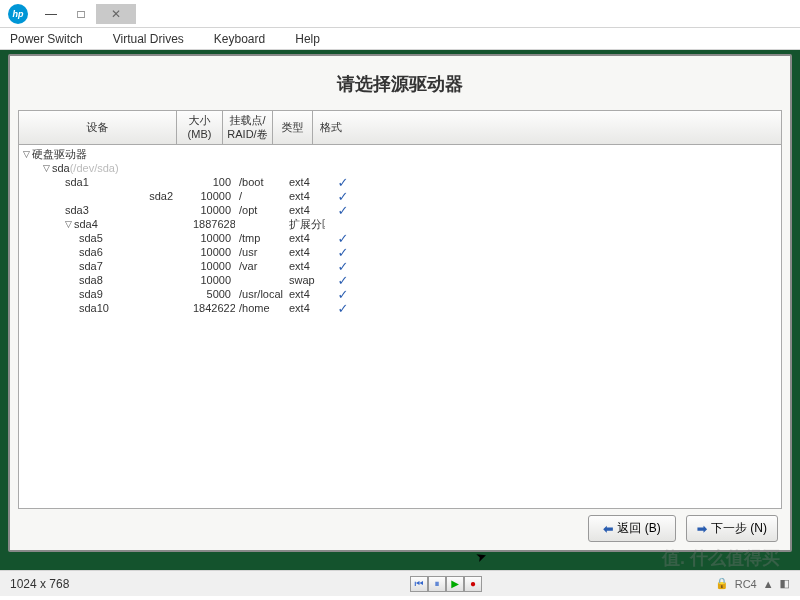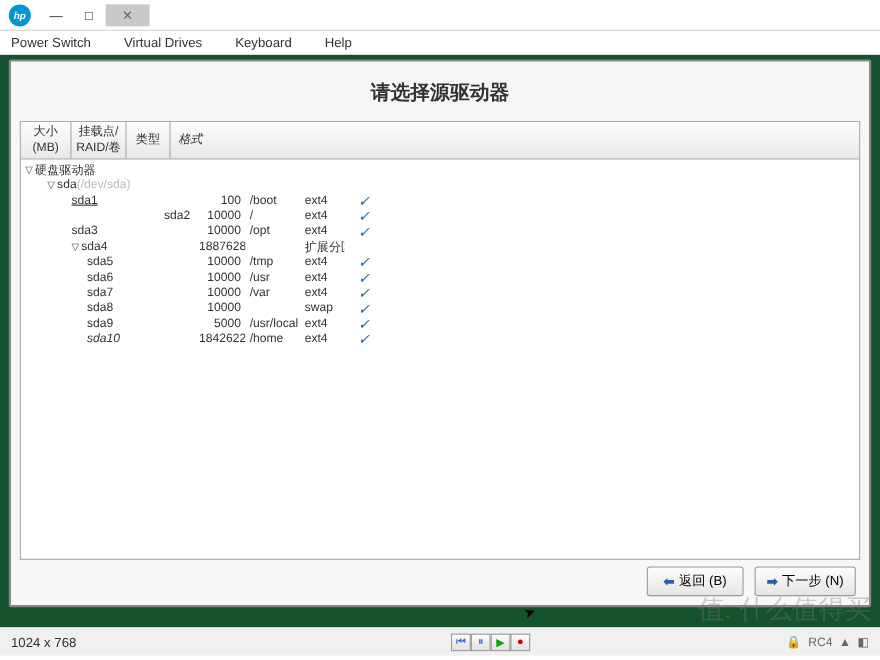--- a/index.html
+++ b/index.html
@@ -15,45 +15,45 @@
 .console-area { background: #14532d; padding: 4px 8px 0 8px; height: 520px; }
 .inner-frame { background: #f7f7f5; border: 2px solid #888; border-radius: 2px; height: 498px; padding: 6px 8px 8px 8px; display: flex; flex-direction: column; }
 .dialog-title { text-align: center; font-size: 18px; font-weight: bold; color: #333; padding: 10px 0 14px 0; }
 .table-wrap { background: #fff; border: 1px solid #aaa; flex: 1; overflow: hidden; }
 .thead { display: flex; background: linear-gradient(#fdfdfd, #e8e8e6); border-bottom: 1px solid #aaa; height: 34px; font-size: 11px; color: #333; }
 .th { border-right: 1px solid #aaa; display: flex; align-items: center; justify-content: center; text-align: center; line-height: 1.2; padding: 0 4px; }
 .c-dev { width: 158px; }
 .c-size { width: 46px; }
 .c-mount { width: 50px; }
 .c-type { width: 40px; }
-.c-fmt { width: 36px; border-right: none; font-style: italic; }
+.c-fmt { width: 36px; border-right: none; }
 .tbody { font-size: 11px; color: #333; padding-top: 2px; }
 .row { display: flex; height: 14px; align-items: center; }
 .cell { padding: 0 4px; white-space: nowrap; overflow: hidden; }
 .cell.c-dev { display: flex; align-items: center; }
-.cell.c-size { text-align: right; }
+.cell.c-size { text-align: right; margin-left: 12px; }
 .cell.c-fmt { text-align: center; color: #2a5db0; font-size: 13px; }
 .tri { display: inline-block; font-size: 9px; color: #555; margin-right: 2px; }
 .dim { color: #bbb; }
 .btn-row { display: flex; justify-content: flex-end; gap: 6px; padding: 10px 4px 2px 4px; }
 .btn { background: linear-gradient(#fdfdfd, #e5e5e3); border: 1px solid #999; border-radius: 3px; padding: 3px 12px; font-size: 12px; color: #333; min-width: 64px; text-align: center; }
 .btn.disabled { color: #aaa; }
 .nav-row { display: flex; justify-content: flex-end; gap: 10px; padding: 6px 4px 0 4px; }
 .nav-btn { background: linear-gradient(#fdfdfd, #e5e5e3); border: 1px solid #999; border-radius: 3px; padding: 4px 10px; font-size: 12px; display: flex; align-items: center; gap: 4px; min-width: 88px; justify-content: center; }
 .arrow { color: #2a5db0; font-weight: bold; }
 .statusbar { height: 26px; background: #f0f0f0; display: flex; align-items: center; padding: 0 10px; font-size: 12px; color: #333; border-top: 1px solid #d4d4d4; position: relative; }
 .media-controls { position: absolute; left: 410px; display: flex; align-items: center; gap: 0; }
 .mc { width: 18px; height: 16px; border: 1px solid #999; background: linear-gradient(#fdfdfd,#e0e0e0); display: flex; align-items: center; justify-content: center; font-size: 10px; }
 .mc.play { color: #0a0; }
 .mc.rec { color: #c00; }
 .mc.rew { color: #36c; }
 .mc.pause { color: #36c; }
 .status-right { position: absolute; right: 10px; display: flex; align-items: center; gap: 6px; font-size: 11px; color: #666; }
 .lock { color: #d4a017; }
-.watermark { position: absolute; right: 8px; bottom: 30px; font-size: 24px; color: rgba(120,120,120,0.35); font-weight: normal; pointer-events: none; }
+.watermark { position: absolute; right: 20px; bottom: 30px; font-size: 18px; color: rgba(120,120,120,0.35); font-weight: bold; pointer-events: none; }
 .cursor { position: absolute; left: 476px; top: 549px; font-size: 13px; color: #000; pointer-events: none; transform: rotate(-20deg); }
 </style>
 </head>
 <body>
 
 <div class="titlebar">
   <div class="hp-logo">hp</div>
   <div class="win-controls">
     <div class="win-btn">—</div>
     <div class="win-btn">□</div>
@@ -66,20 +66,21 @@
   <span>Virtual Drives</span>
   <span>Keyboard</span>
   <span>Help</span>
 </div>
 
 <div class="console-area">
   <div class="inner-frame">
     <div class="dialog-title">请选择源驱动器</div>
     <div class="table-wrap">
       <div class="thead">
+        <div class="th c-dev">设备</div>
         <div class="th c-size" style="white-space:pre-line">大小
 (MB)</div>
         <div class="th c-mount" style="white-space:pre-line">挂载点/
 RAID/卷</div>
         <div class="th c-type">类型</div>
         <div class="th c-fmt">格式</div>
       </div>
       <div class="tbody" id="tbody">
           <div class="row">
             <div class="cell c-dev" style="padding-left: 4px;">
@@ -96,21 +97,21 @@
               <span class="tri">▽</span>
               <span>sda</span>
               <span class="dim"> (/dev/sda)</span>
             </div>
             <div class="cell c-size"></div>
             <div class="cell c-mount"></div>
             <div class="cell c-type"></div>
             <div class="cell c-fmt"></div>
           </div>
           <div class="row">
-            <div class="cell c-dev" style="padding-left: 46px; text-decoration: underline;">
+            <div class="cell c-dev" style="padding-left: 46px;">
               <span>sda1</span>
             </div>
             <div class="cell c-size">100</div>
             <div class="cell c-mount">/boot</div>
             <div class="cell c-type">ext4</div>
             <div class="cell c-fmt">✓</div>
           </div>
           <div class="row">
             <div class="cell c-dev" style="padding-left: 46px; justify-content: flex-end;">
               <span>sda2</span>
@@ -178,21 +179,21 @@
           <div class="row">
             <div class="cell c-dev" style="padding-left: 60px;">
               <span>sda9</span>
             </div>
             <div class="cell c-size">5000</div>
             <div class="cell c-mount">/usr/local</div>
             <div class="cell c-type">ext4</div>
             <div class="cell c-fmt">✓</div>
           </div>
           <div class="row">
-            <div class="cell c-dev" style="padding-left: 60px; font-style: italic;">
+            <div class="cell c-dev" style="padding-left: 60px;">
               <span>sda10</span>
             </div>
             <div class="cell c-size">1842622</div>
             <div class="cell c-mount">/home</div>
             <div class="cell c-type">ext4</div>
             <div class="cell c-fmt">✓</div>
           </div>
         </div>
     </div>
     <div class="nav-row">

